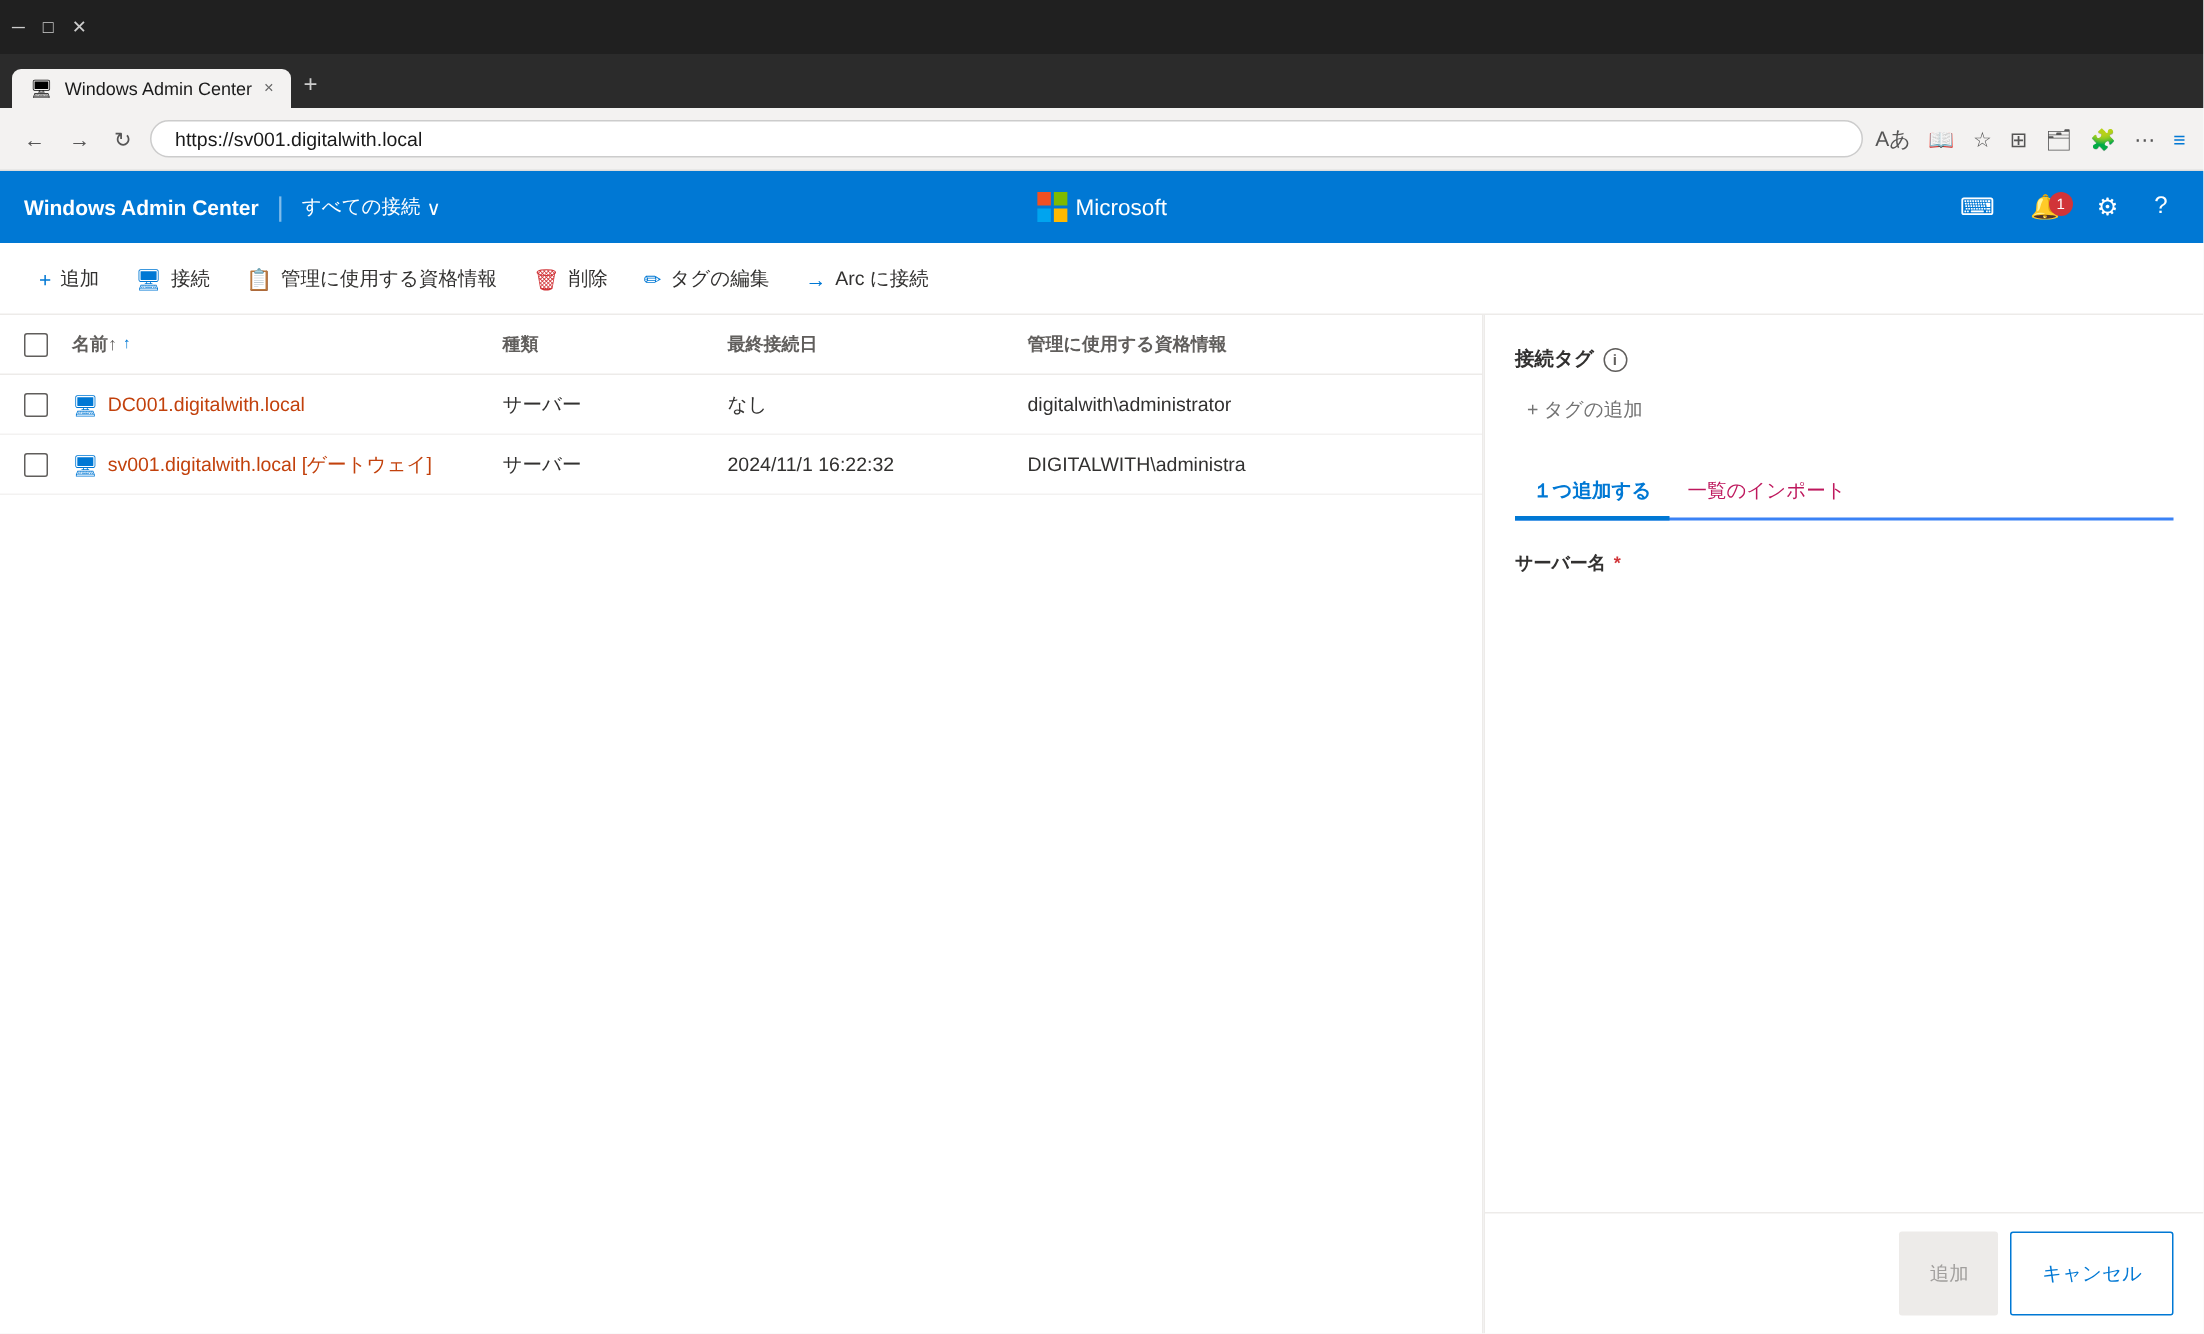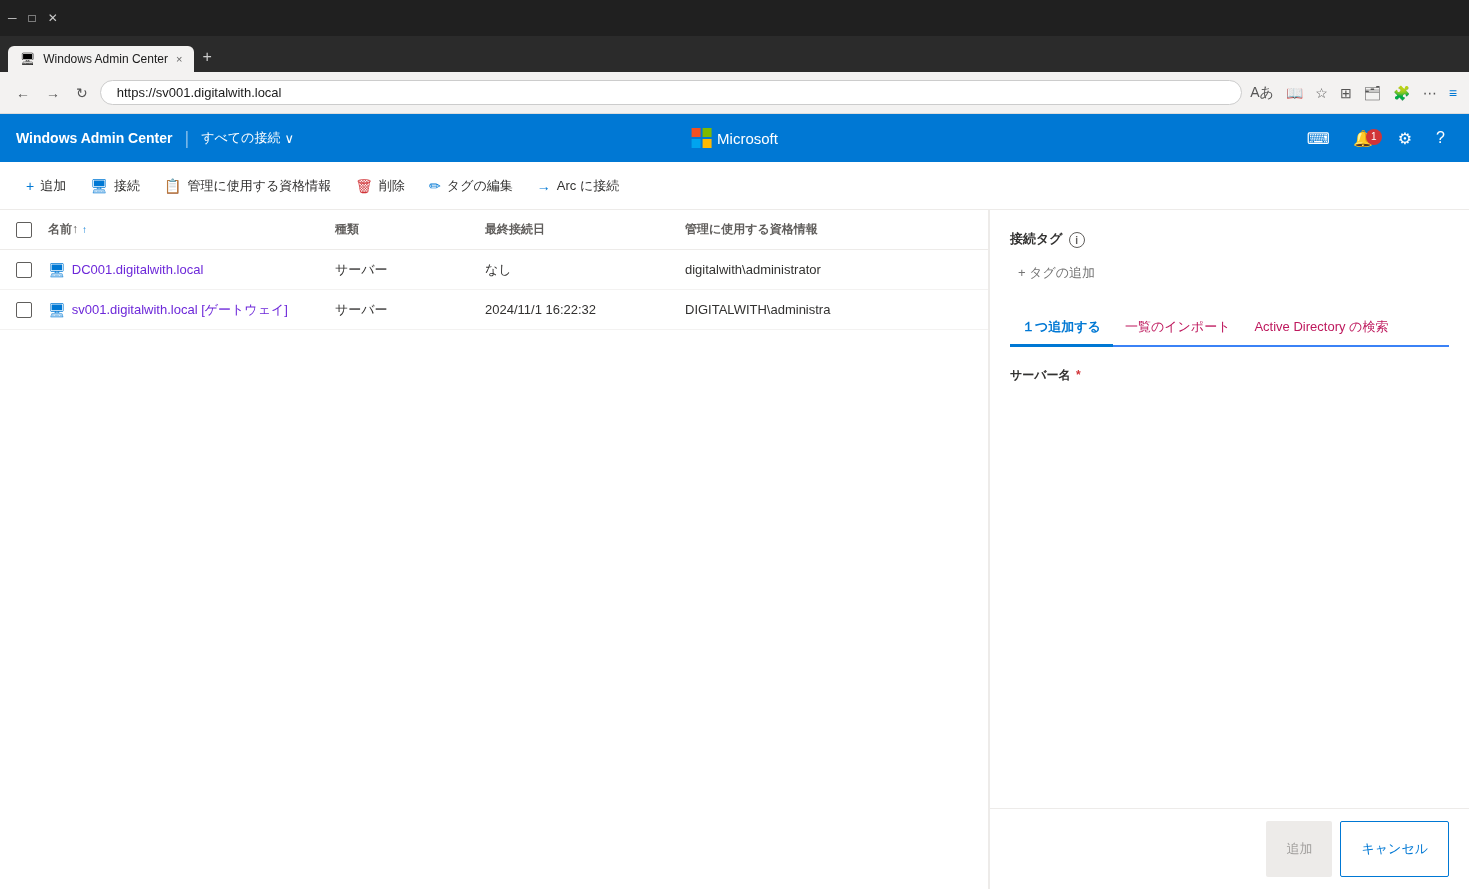--- a/index.html
+++ b/index.html
@@ -189,21 +189,21 @@
     .table-body {}
     .table-row {
       display: grid;
       grid-template-columns: 32px 1fr 150px 200px 1fr;
       padding: 0 16px;
       height: 40px;
       align-items: center;
       border-bottom: 1px solid #f3f2f1;
     }
     .cell { font-size: 13px; color: #323130; display: flex; align-items: center; gap: 6px; }
-    .link-cell { color: #6d28d9; cursor: pointer; text-decoration: none; }
+    .link-cell { color: #c2410c; cursor: pointer; text-decoration: none; }
     .server-icon { font-size: 14px; color: #0078d4; }
     .checkbox {
       width: 16px; height: 16px;
       border: 1.5px solid #605e5c;
       border-radius: 2px;
       cursor: pointer;
     }
 
     
     .right-panel {
@@ -489,23 +489,20 @@
       </div>
       <button class="add-tag-btn">+ タグの追加</button>
 
       <div class="tab-row">
         <div class="panel-tab active">
           <span>１つ追加する</span>
         </div>
         <div class="panel-tab">
           <span>一覧のインポート</span>
         </div>
-        <div class="panel-tab">
-          <span>Active Directory の検索</span>
-        </div>
       </div>
 
       <div class="form-label">
         <span>サーバー名</span>
         <span class="required-star">*</span>
       </div>
 
     </div>
 
     <div class="right-panel-footer">

